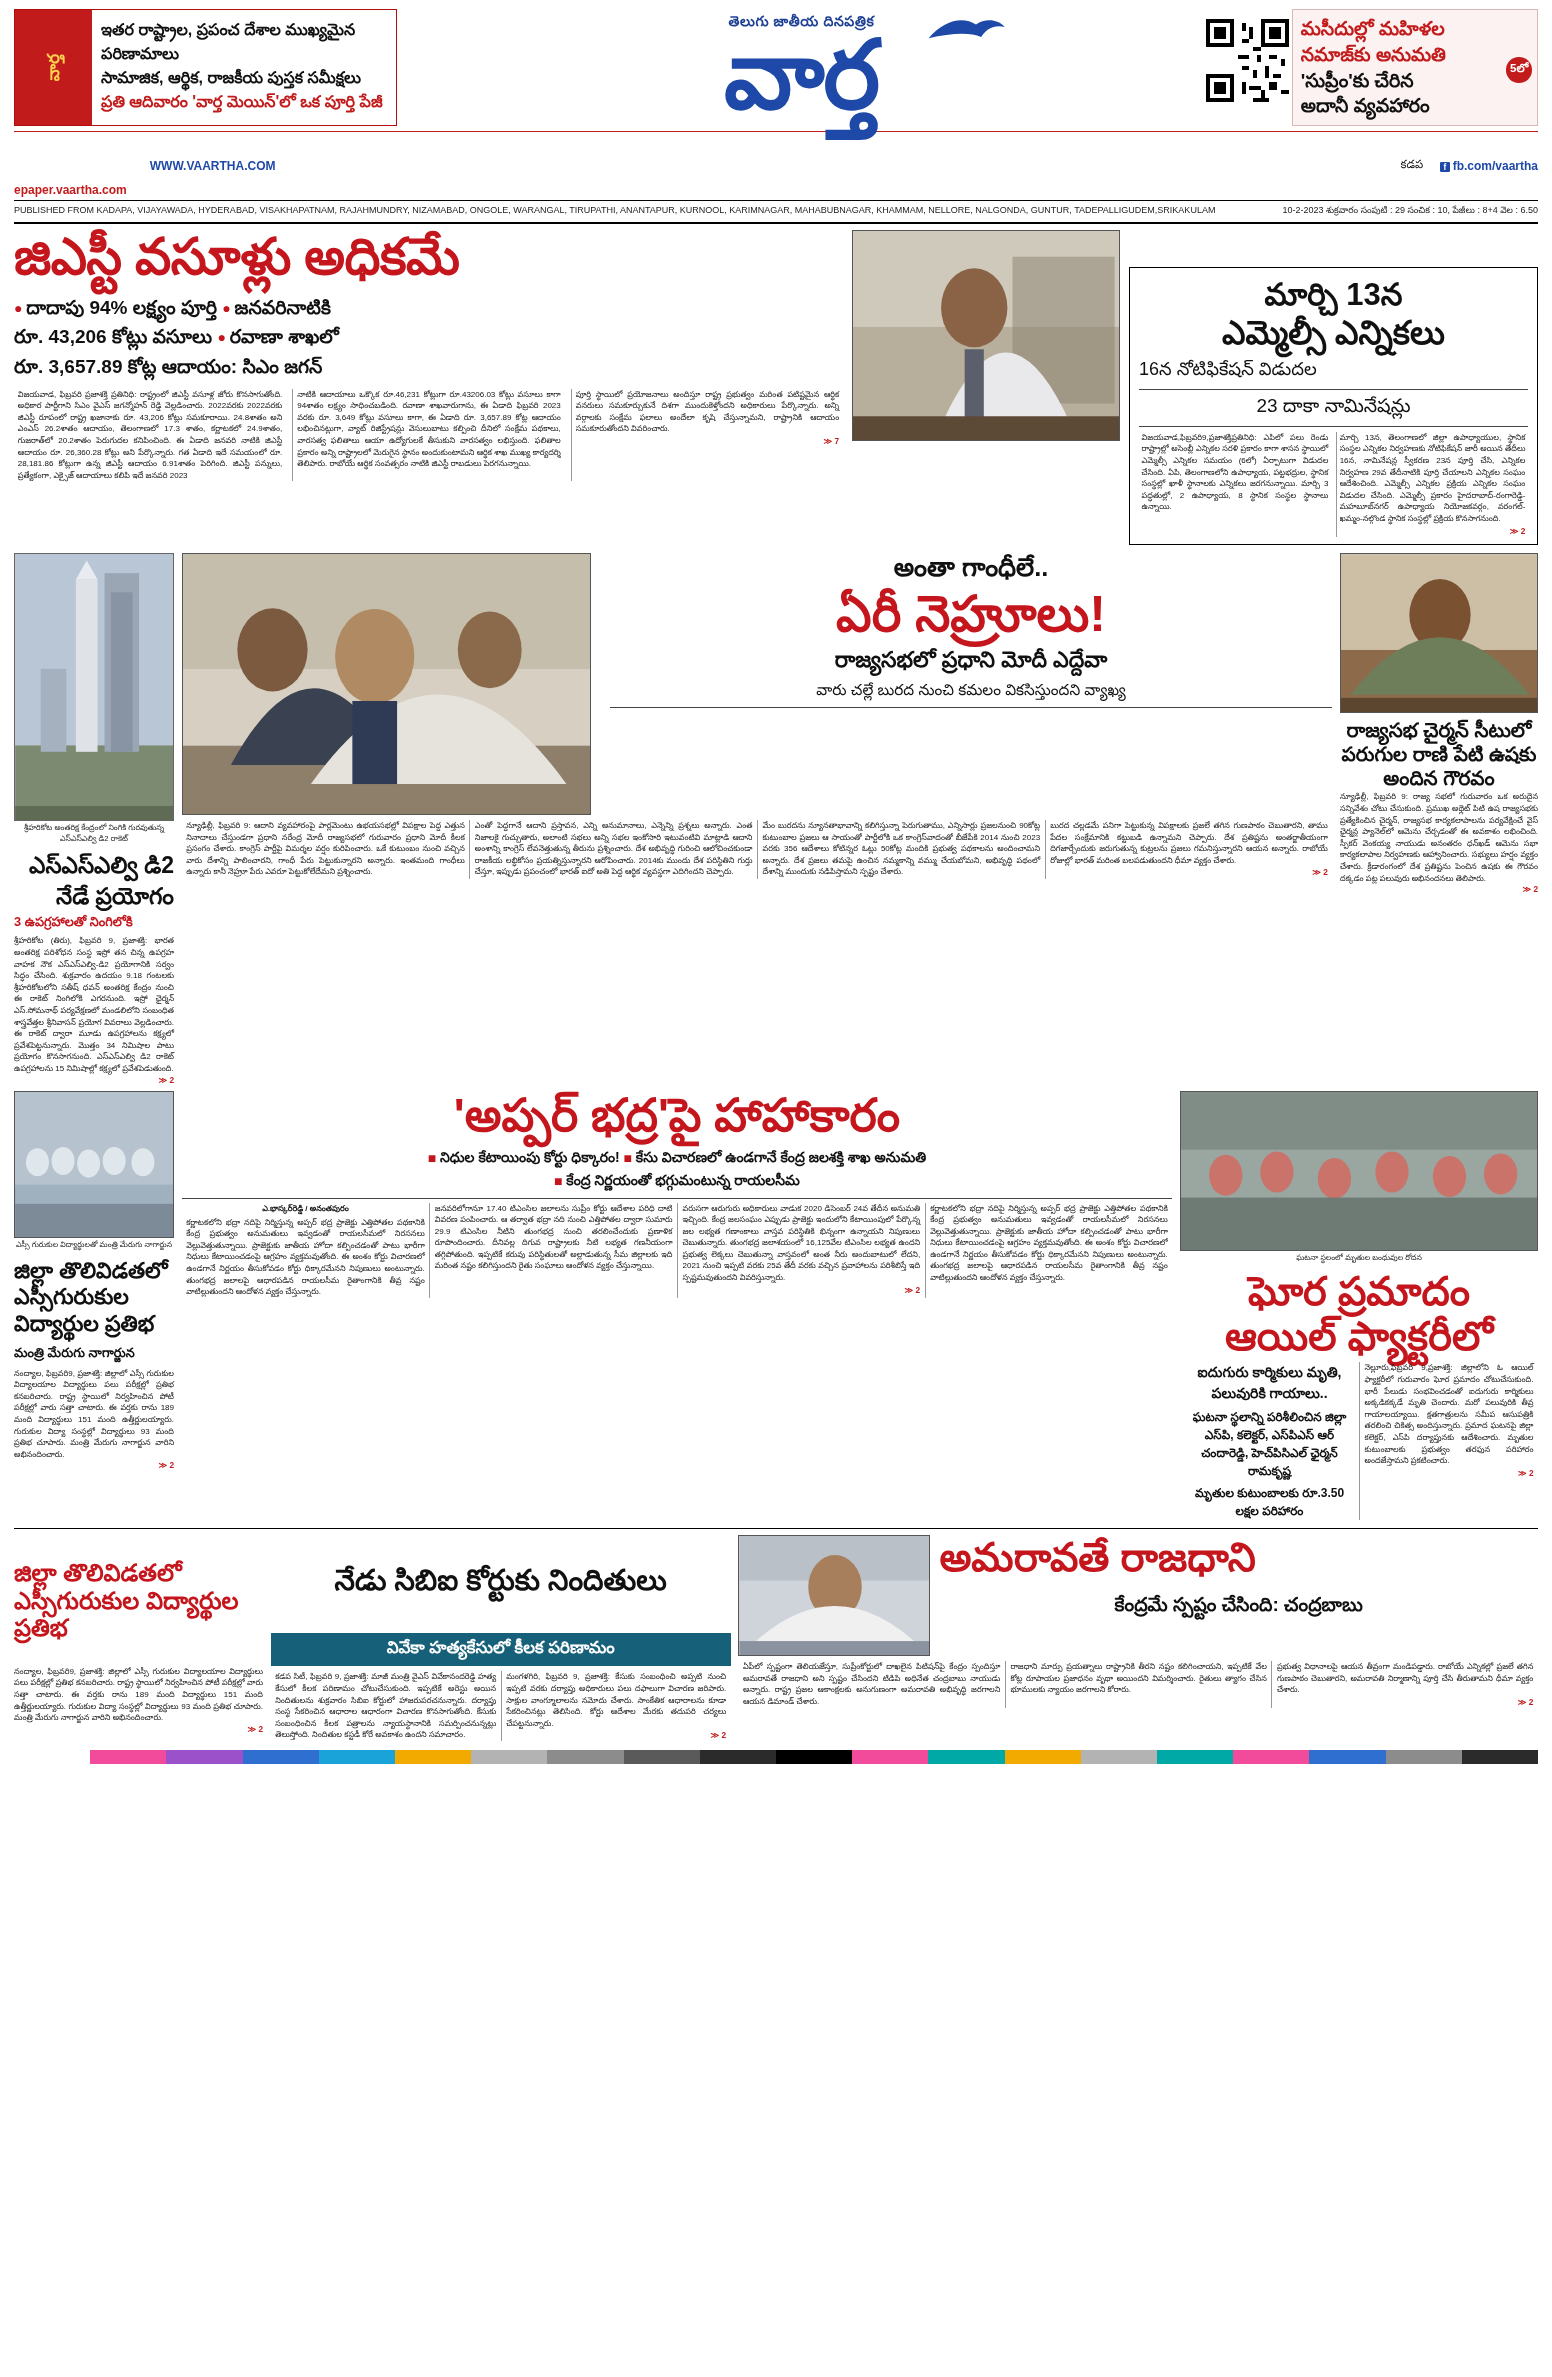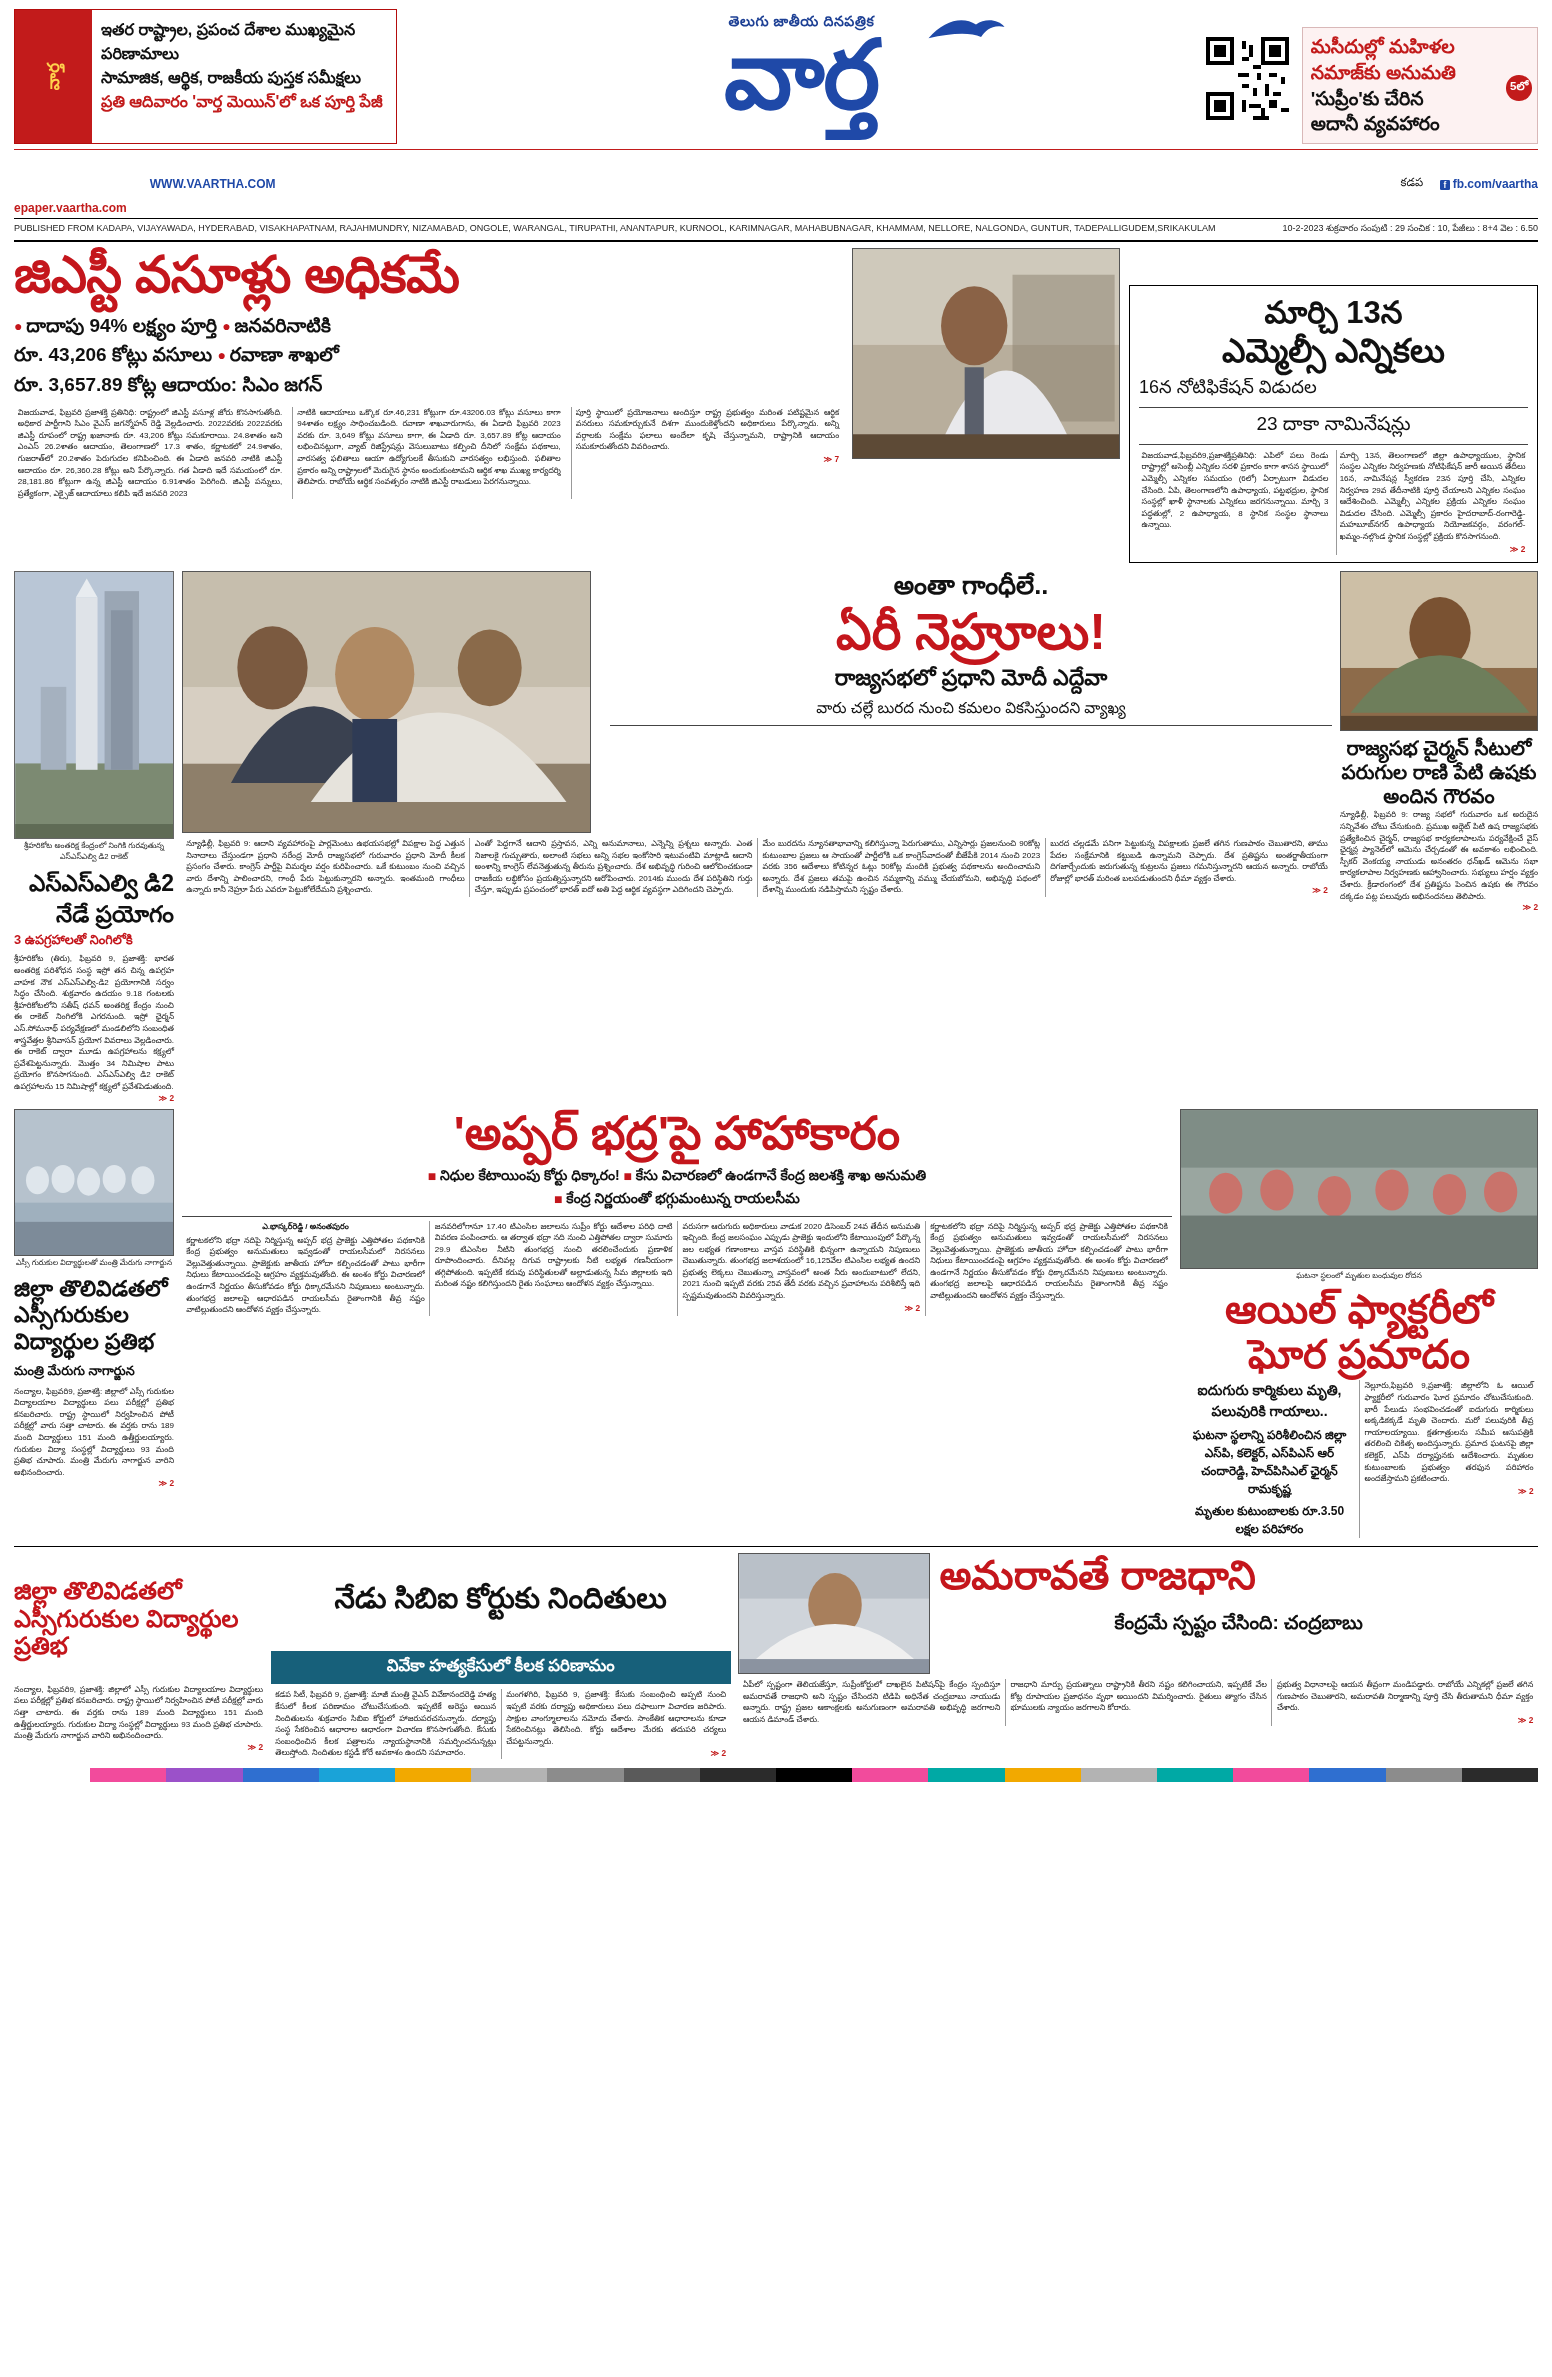--- a/index.html
+++ b/index.html
@@ -30,21 +30,21 @@
   .mh-left-text .red { color:#c21b1b; }
   .mh-center { flex:1; text-align:center; position:relative; }
   .mh-kicker { font-size:14px; color:#1c3f94; letter-spacing:0.6px; margin-top:3.8px; font-weight:bold;}
   .mh-title {
     font-size:96px; font-weight:bold; color:#1f49a8; line-height:0.95;
     letter-spacing:-1.3px; margin-top:-3.8px;
   }
   .bird {
     position:absolute; right:192px; top:3.8px; width:83px; height:38px;
   }
-  .mh-right { width:332px; display:flex; gap:13px;margin-top:18px; }
+  .mh-right { width:332px; display:flex; gap:3px; }
   .qr { width:83px; height:83px; align-self:flex-start; margin-top:10.2px;}
   .mh-right-box {
     flex:1; border:1.3px solid #d9b8b8; background:#fdf2f2; padding:6.4px 7.7px;
     position:relative;
   }
   .mh-right-box .line { font-size:19px; font-weight:bold; color:#111; line-height:1.35; }
   .mh-right-box .line.red { color:#c21b1b; }
   .pagebadge {
     position:absolute; right:5.1px; top:47px; width:25.5px; height:25.5px; border-radius:50%;
     background:#c21b1b; color:#fff; font-size:11.5px; font-weight:bold;
@@ -436,22 +436,22 @@
               <ellipse cx="150" cy="125" rx="26" ry="32"></ellipse>
             <ellipse cx="240" cy="135" rx="26" ry="32"></ellipse>
               <ellipse cx="330" cy="125" rx="26" ry="32"></ellipse>
             <ellipse cx="420" cy="132" rx="26" ry="32"></ellipse>
               <ellipse cx="500" cy="128" rx="26" ry="32"></ellipse>
           </g>
           <rect x="0" y="165" width="560" height="85" fill="#6e7a74"></rect>
         </svg>
       </div>
       <div class="cap">ఘటనా స్థలంలో మృతుల బంధువుల రోదన</div>
+      <h2>ఘోర ప్రమాదం</h2>
       <h2>ఆయిల్ ఫ్యాక్టరీలో</h2>
-      <h2>ఘోర ప్రమాదం</h2>
       <div class="b3r-cols">
         <div>
           <div class="deck">ఐదుగురు కార్మికులు మృతి, పలువురికి గాయాలు..</div>
           <div class="deck" style="font-size:12px;margin-top:3.8px">ఘటనా స్థలాన్ని పరిశీలించిన జిల్లా ఎస్‌పి, కలెక్టర్, ఎస్‌పిఎస్ ఆర్ చందారెడ్డి, హెచ్‌పిసిఎల్ ఛైర్మన్ రామకృష్ణ</div>
           <div class="deck" style="font-size:12px;margin-top:3.8px">మృతుల కుటుంబాలకు రూ.3.50 లక్షల పరిహారం</div>
         </div>
         <div class="body-text col-rule">
           <span>నెల్లూరు,ఫిబ్రవరి 9,ప్రజాశక్తి: జిల్లాలోని ఓ ఆయిల్ ఫ్యాక్టరీలో గురువారం ఘోర ప్రమాదం చోటుచేసుకుంది. భారీ పేలుడు సంభవించడంతో ఐదుగురు కార్మికులు అక్కడికక్కడే మృతి చెందారు. మరో పలువురికి తీవ్ర గాయాలయ్యాయి. క్షతగాత్రులను సమీప ఆసుపత్రికి తరలించి చికిత్స అందిస్తున్నారు. ప్రమాద ఘటనపై జిల్లా కలెక్టర్, ఎస్‌పి దర్యాప్తునకు ఆదేశించారు. మృతుల కుటుంబాలకు ప్రభుత్వం తరఫున పరిహారం అందజేస్తామని ప్రకటించారు.</span>
           <div class="more">≫ <span>2</span></div>
         </div>

